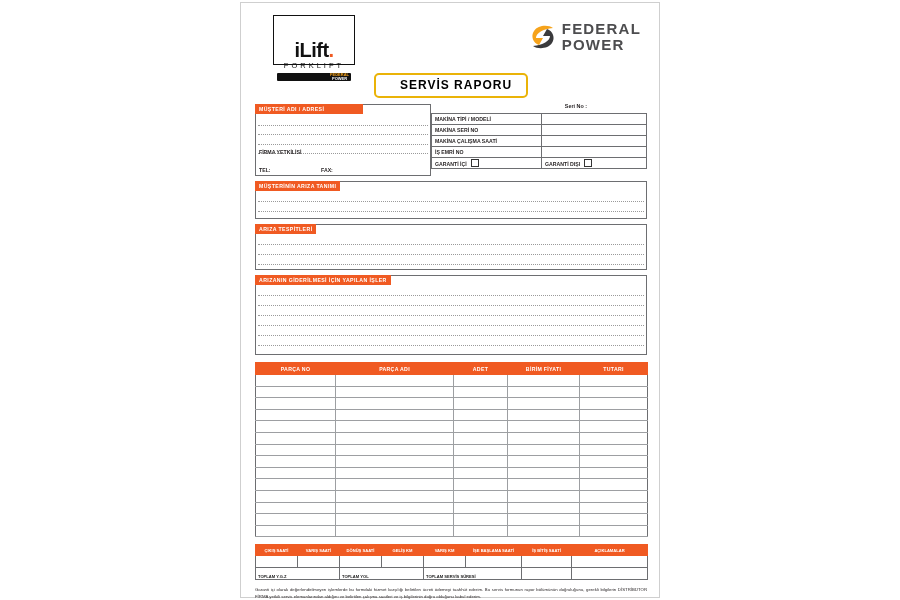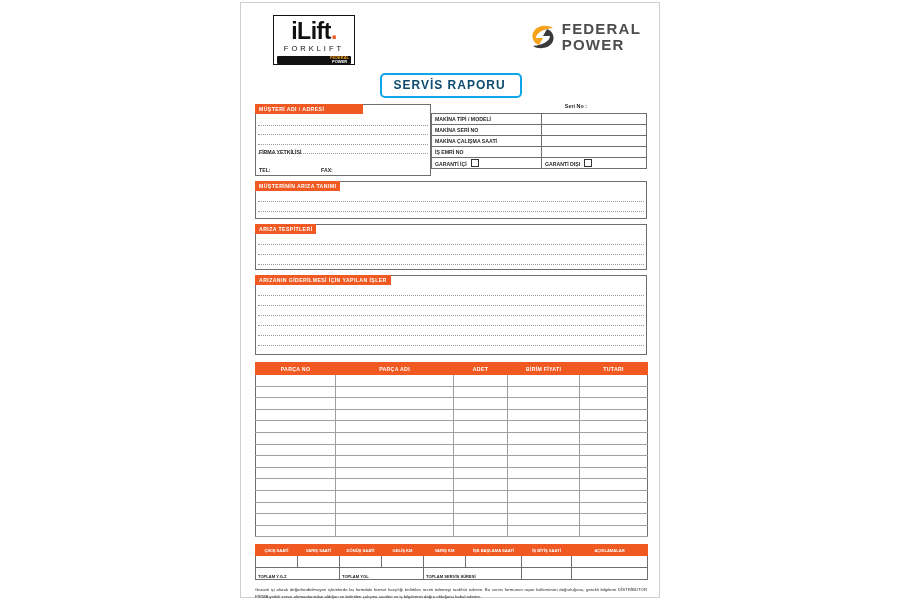--- a/index.html
+++ b/index.html
@@ -19,22 +19,23 @@
   }
   
   .hdr{position:relative;height:58px;}
   .logo-box{
     position:absolute;left:18px;top:2px;width:82px;height:50px;
     border:1px solid #111;box-sizing:border-box;background:#fff;
     display:flex;flex-direction:column;align-items:center;justify-content:flex-start;
     padding-top:4px;
   }
   .logo-ilift{
-    font-size:23px;font-weight:bold;letter-spacing:-0.5px;line-height:1;
+    font-size:20px;font-weight:bold;letter-spacing:-0.5px;line-height:1;
     color:#111;
+    margin-top:20px;
   }
   .logo-ilift .dot{color:#f05a22;}
   .logo-fork{
     font-size:7.5px;font-weight:normal;letter-spacing:3px;color:#111;margin-top:1px;
   }
   .logo-bar{
     margin-top:3px;width:74px;height:13px;background:#111;border-radius:1px;
     display:flex;align-items:center;justify-content:flex-end;
     padding-right:2px;box-sizing:border-box;
   }
@@ -48,23 +49,23 @@
   .fed .swoosh{
     width:26px;height:26px;position:relative;
   }
   .fed-text{line-height:1.05;}
   .fed-text .l1{font-size:15px;font-weight:bold;letter-spacing:1.2px;color:#4d4d4f;}
   .fed-text .l2{font-size:15px;font-weight:bold;letter-spacing:1.2px;color:#4d4d4f;}
 
   
   .title-wrap{text-align:center;margin-top:2px;}
   .title{
-    display:inline-block;border:2px solid #0ea5e9;border-radius:5px;
-    color:#0c4a6e;font-size:12px;font-weight:bold;letter-spacing:1px;
-    padding:3px 14px 4px 11px;
+    display:inline-block;border:2px solid #eab308;border-radius:5px;
+    color:#000000;font-size:12px;font-weight:bold;letter-spacing:1px;
+    padding:3px 14px 4px 24px;
   }
   
   .bar{
     background:#f05a22;color:#fff;font-size:5.2px;font-weight:bold;
     letter-spacing:.4px;padding:2px 4px;display:inline-block;
   }
 
   
   .cust{position:relative;margin-top:6px;height:72px;}
   .cust-left{

